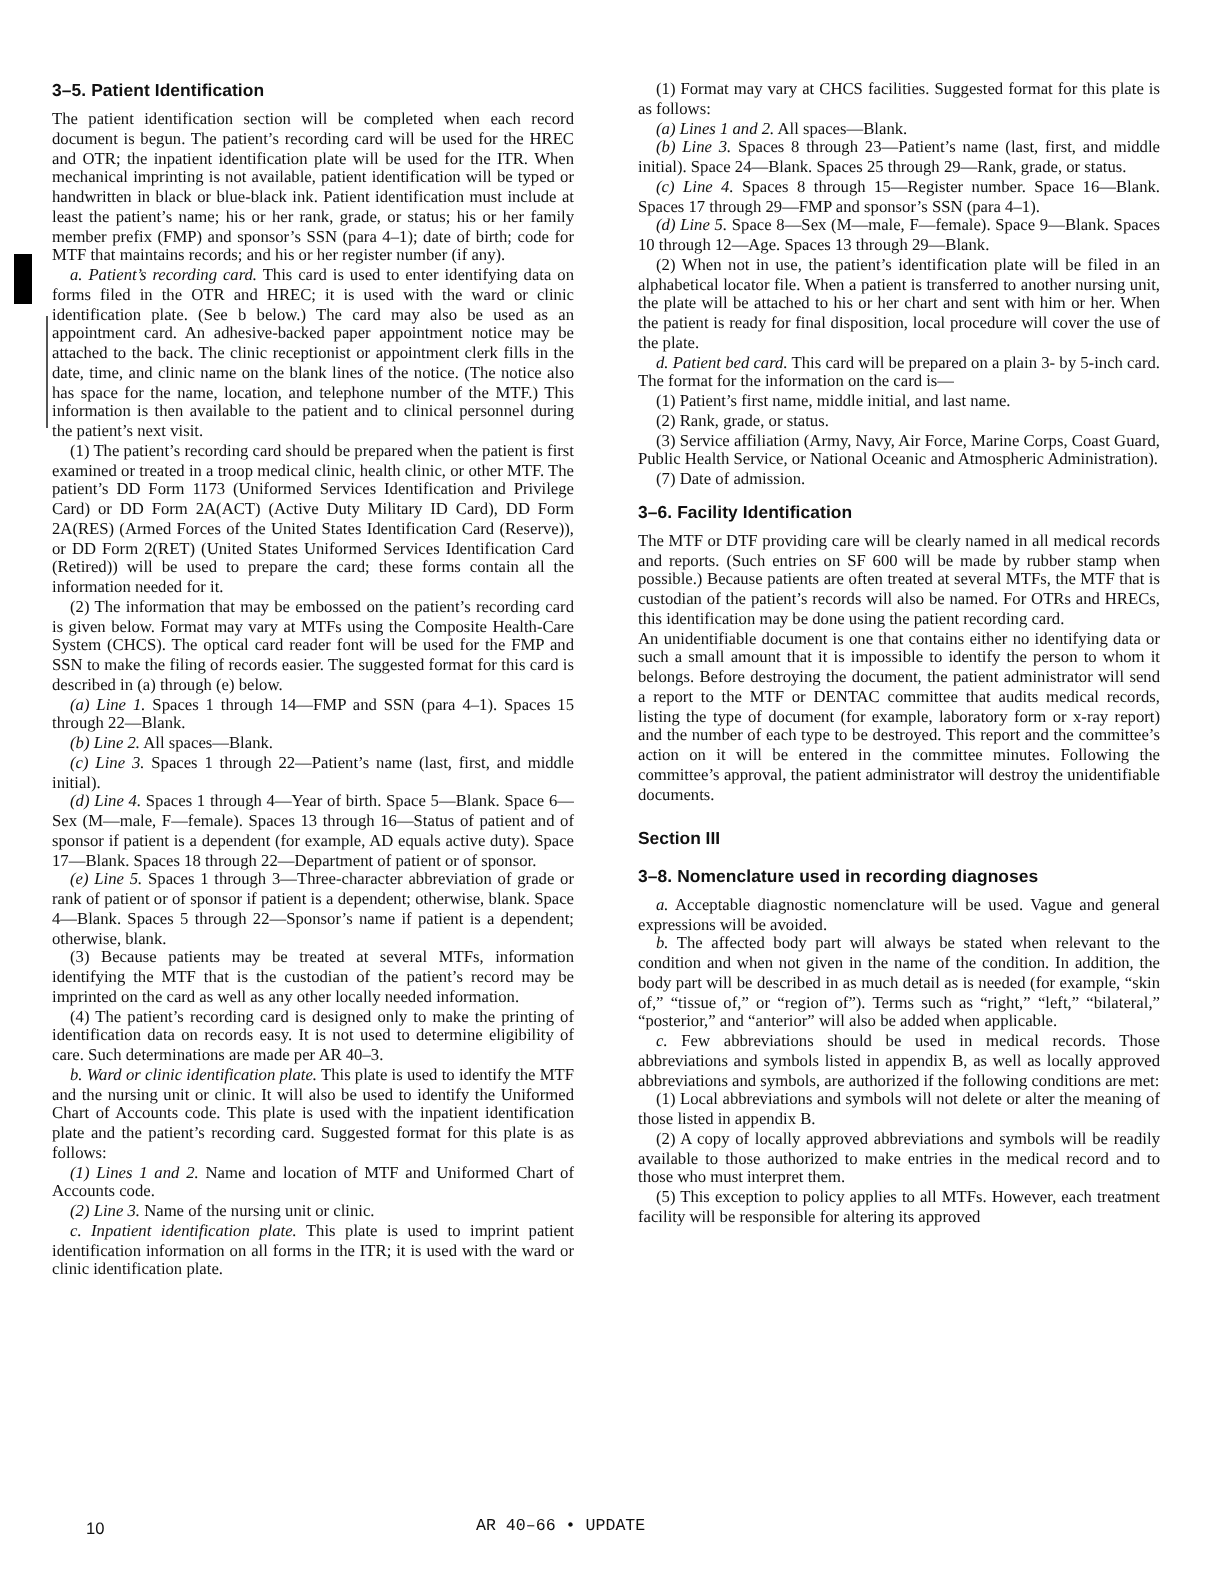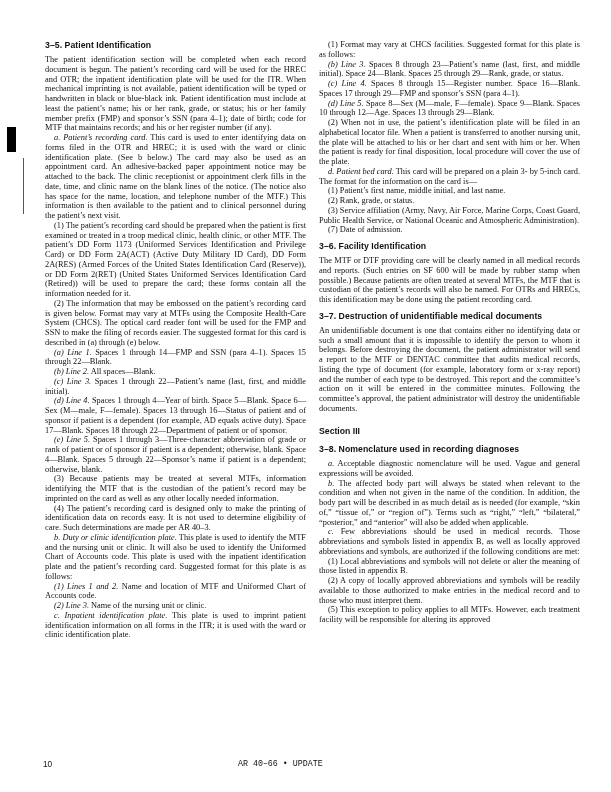--- a/index.html
+++ b/index.html
@@ -6,21 +6,21 @@
     body {
       width: 611px; height: 792px; position: relative; overflow: hidden;
       font-family: "Liberation Serif", "DejaVu Serif", serif;
       color: #111111;
     }
     .col {
       position: absolute; top: 40px; width: 261px;
       font-size: 8.35px; line-height: 9.75px; text-align: justify;
       hyphens: manual;
     }
-    #col-left { left: 45px; }
+    #col-left { left: 26px; }
     #col-right { left: 319px; top: 40px; }
     h2.sec-head {
       font-family: "Liberation Sans", "DejaVu Sans", sans-serif;
       font-weight: bold; font-size: 8.7px; line-height: 10px;
       margin: 0 0 5px 0; text-align: left; letter-spacing: 0.05px;
     }
     h2.sec-head.spaced { margin-top: 6px; }
     .section-title {
       font-family: "Liberation Sans", "DejaVu Sans", sans-serif;
       font-weight: bold; font-size: 8.7px; line-height: 10.5px;
@@ -57,42 +57,42 @@
   <p><em>a. Patient’s recording card.</em><span> This card is used to enter identifying data on forms filed in the OTR and HREC; it is used with the ward or clinic identification plate. (See b below.) The card may also be used as an appointment card. An adhesive-backed paper appointment notice may be attached to the back. The clinic receptionist or appointment clerk fills in the date, time, and clinic name on the blank lines of the notice. (The notice also has space for the name, location, and telephone number of the MTF.) This information is then available to the patient and to clinical personnel during the patient’s next visit.</span></p>
   <p>(1) The patient’s recording card should be prepared when the patient is first examined or treated in a troop medical clinic, health clinic, or other MTF. The patient’s DD Form 1173 (Uniformed Services Identification and Privilege Card) or DD Form 2A(ACT) (Active Duty Military ID Card), DD Form 2A(RES) (Armed Forces of the United States Identification Card (Reserve)), or DD Form 2(RET) (United States Uniformed Services Identification Card (Retired)) will be used to prepare the card; these forms contain all the information needed for it.</p>
   <p>(2) The information that may be embossed on the patient’s recording card is given below. Format may vary at MTFs using the Composite Health-Care System (CHCS). The optical card reader font will be used for the FMP and SSN to make the filing of records easier. The suggested format for this card is described in (a) through (e) below.</p>
   <p><em>(a) Line 1.</em><span> Spaces 1 through 14—FMP and SSN (para 4–1). Spaces 15 through 22—Blank.</span></p>
   <p><em>(b) Line 2.</em><span> All spaces—Blank.</span></p>
   <p><em>(c) Line 3.</em><span> Spaces 1 through 22—Patient’s name (last, first, and middle initial).</span></p>
   <p><em>(d) Line 4.</em><span> Spaces 1 through 4—Year of birth. Space 5—Blank. Space 6—Sex (M—male, F—female). Spaces 13 through 16—Status of patient and of sponsor if patient is a dependent (for example, AD equals active duty). Space 17—Blank. Spaces 18 through 22—Department of patient or of sponsor.</span></p>
   <p><em>(e) Line 5.</em><span> Spaces 1 through 3—Three-character abbreviation of grade or rank of patient or of sponsor if patient is a dependent; otherwise, blank. Space 4—Blank. Spaces 5 through 22—Sponsor’s name if patient is a dependent; otherwise, blank.</span></p>
   <p>(3) Because patients may be treated at several MTFs, information identifying the MTF that is the custodian of the patient’s record may be imprinted on the card as well as any other locally needed information.</p>
   <p>(4) The patient’s recording card is designed only to make the printing of identification data on records easy. It is not used to determine eligibility of care. Such determinations are made per AR 40–3.</p>
-  <p><em>b. Duty or clinic identification plate.</em><span> This plate is used to identify the MTF and the nursing unit or clinic. It will also be used to identify the Uniformed Chart of Accounts code. This plate is used with the inpatient identification plate and the patient’s recording card. Suggested format for this plate is as follows:</span></p>
+  <p><em>b. Ward or clinic identification plate.</em><span> This plate is used to identify the MTF and the nursing unit or clinic. It will also be used to identify the Uniformed Chart of Accounts code. This plate is used with the inpatient identification plate and the patient’s recording card. Suggested format for this plate is as follows:</span></p>
   <p><em>(1) Lines 1 and 2.</em><span> Name and location of MTF and Uniformed Chart of Accounts code.</span></p>
   <p><em>(2) Line 3.</em><span> Name of the nursing unit or clinic.</span></p>
   <p><em>c. Inpatient identification plate.</em><span> This plate is used to imprint patient identification information on all forms in the ITR; it is used with the ward or clinic identification plate.</span></p>
 </div>
 
 <div class="col" id="col-right">
   <p>(1) Format may vary at CHCS facilities. Suggested format for this plate is as follows:</p>
+  <p><em>(a) Lines 1 and 2.</em><span> All spaces—Blank.</span></p>
   <p><em>(b) Line 3.</em><span> Spaces 8 through 23—Patient’s name (last, first, and middle initial). Space 24—Blank. Spaces 25 through 29—Rank, grade, or status.</span></p>
   <p><em>(c) Line 4.</em><span> Spaces 8 through 15—Register number. Space 16—Blank. Spaces 17 through 29—FMP and sponsor’s SSN (para 4–1).</span></p>
   <p><em>(d) Line 5.</em><span> Space 8—Sex (M—male, F—female). Space 9—Blank. Spaces 10 through 12—Age. Spaces 13 through 29—Blank.</span></p>
   <p>(2) When not in use, the patient’s identification plate will be filed in an alphabetical locator file. When a patient is transferred to another nursing unit, the plate will be attached to his or her chart and sent with him or her. When the patient is ready for final disposition, local procedure will cover the use of the plate.</p>
   <p><em>d. Patient bed card.</em><span> This card will be prepared on a plain 3- by 5-inch card. The format for the information on the card is—</span></p>
   <p>(1) Patient’s first name, middle initial, and last name.</p>
   <p>(2) Rank, grade, or status.</p>
   <p>(3) Service affiliation (Army, Navy, Air Force, Marine Corps, Coast Guard, Public Health Service, or National Oceanic and Atmospheric Administration).</p>
   <p>(7) Date of admission.</p>
 
   <h2 class="sec-head spaced">3–6. Facility Identification</h2>
   <p class="noindent">The MTF or DTF providing care will be clearly named in all medical records and reports. (Such entries on SF 600 will be made by rubber stamp when possible.) Because patients are often treated at several MTFs, the MTF that is custodian of the patient’s records will also be named. For OTRs and HRECs, this identification may be done using the patient recording card.</p>
 
-  <h2 class="sec-head spaced">3–7. Destruction of unidentifiable medical documents</h2>
   <p class="noindent">An unidentifiable document is one that contains either no identifying data or such a small amount that it is impossible to identify the person to whom it belongs. Before destroying the document, the patient administrator will send a report to the MTF or DENTAC committee that audits medical records, listing the type of document (for example, laboratory form or x-ray report) and the number of each type to be destroyed. This report and the committee’s action on it will be entered in the committee minutes. Following the committee’s approval, the patient administrator will destroy the unidentifiable documents.</p>
 
   <div class="section-title">
     <div>Section III</div>
   </div>
 
   <h2 class="sec-head">3–8. Nomenclature used in recording diagnoses</h2>
   <p><em>a.</em><span> Acceptable diagnostic nomenclature will be used. Vague and general expressions will be avoided.</span></p>
   <p><em>b.</em><span> The affected body part will always be stated when relevant to the condition and when not given in the name of the condition. In addition, the body part will be described in as much detail as is needed (for example, “skin of,” “tissue of,” or “region of”). Terms such as “right,” “left,” “bilateral,” “posterior,” and “anterior” will also be added when applicable.</span></p>
   <p><em>c.</em><span> Few abbreviations should be used in medical records. Those abbreviations and symbols listed in appendix B, as well as locally approved abbreviations and symbols, are authorized if the following conditions are met:</span></p>

